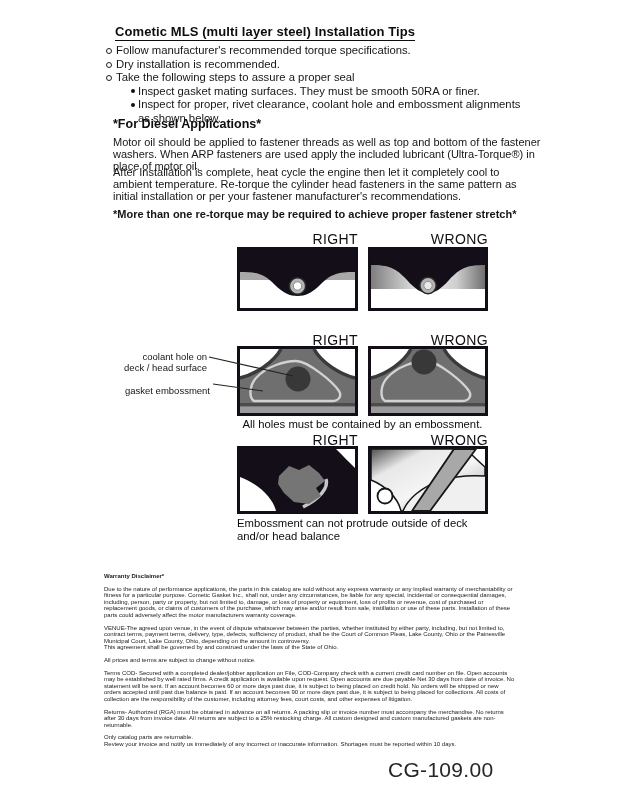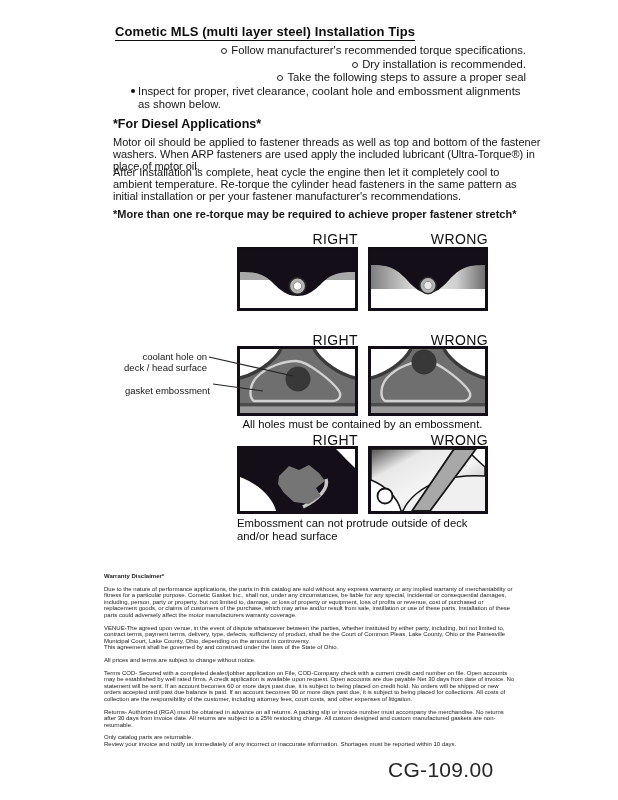--- a/index.html
+++ b/index.html
@@ -9,21 +9,21 @@
   }
   .preline { white-space:pre-line; }
 
   .title {
     position:absolute; left:115px; top:24px;
     font-size:13px; font-weight:bold; color:#0d0d0d;
     border-bottom:1.6px solid #0d0d0d; padding-bottom:1px; letter-spacing:.1px;
   }
 
   .tips { position:absolute; left:106px; top:44px; width:420px; font-size:11.3px; line-height:13.6px; color:#161616; }
-  .tip-row { display:flex; align-items:flex-start;justify-content:flex-end; }
+  .tip-row { display:flex; align-items:flex-start; }
   .tip-row .o-marker {
     width:4px; height:4px; border:1.1px solid #222; border-radius:50%;
     margin:4px 4px 0 0; flex:0 0 auto;
   }
   .tip-sub { margin-left:25px; }
   .tip-sub .dot-marker {
     width:4px; height:4px; background:#111; border-radius:50%;
     margin:4.5px 3px 0 0; flex:0 0 auto;
   }
 
@@ -54,20 +54,24 @@
       <span class="o-marker"></span>
       <span>Follow manufacturer's recommended torque specifications.</span>
     </div>
     <div class="tip-row">
       <span class="o-marker"></span>
       <span>Dry installation is recommended.</span>
     </div>
     <div class="tip-row">
       <span class="o-marker"></span>
       <span>Take the following steps to assure a proper seal</span>
+    </div>
+    <div class="tip-row tip-sub">
+      <span class="dot-marker"></span>
+      <span>Inspect gasket mating surfaces.  They must be smooth 50RA or finer.</span>
     </div>
     <div class="tip-row tip-sub">
       <span class="dot-marker"></span>
       <span>Inspect for proper, rivet clearance, coolant hole and embossment alignments as shown below.</span>
     </div>
   </div>
 
   <div class="h2" style="top:117px;">*For Diesel Applications*</div>
   <div class="body-par" style="top:136px;">Motor oil should be applied to fastener threads as well as top and bottom of the fastener washers. When ARP fasteners are used apply the included lubricant (Ultra-Torque®) in place of motor oil.</div>
   <div class="body-par" style="top:166px;">After Installation is complete, heat cycle the engine then let it completely cool to ambient temperature. Re-torque the cylinder head fasteners in the same pattern as initial installation or per your fastener manufacturer's recommendations.</div>
@@ -175,21 +179,21 @@
       </defs>
       <rect x="1.5" y="1.5" width="117" height="65" fill="#ffffff" stroke="#120d16" stroke-width="3"></rect>
       <path d="M117,30 C85,28 62,36 48,48 C41,54 37,60 35,65 L117,65 Z" fill="#f0f0f0"></path>
       <path d="M3,3 L98,3 C104,9 110,15 117,21 L117,30 C85,28 62,36 48,48 C41,54 37,60 35,65 L33,65 C30,52 18,40 3,34 Z" fill="url(#g3w)" stroke="#141414" stroke-width="1.5"></path>
       <path d="M86,3 L108,3 L62,65 L44,65 Z" fill="#a8a8a8" stroke="#161616" stroke-width="1.8"></path>
       <circle cx="17" cy="50" r="7.5" fill="#ffffff" stroke="#161616" stroke-width="1.8"></circle>
     </svg>
   </div>
 
   <div class="fig-caption preline" style="left:237px; top:517px; width:240px;">Embossment can not protrude outside of deck
-and/or head surface</div>
+and/or head balance</div>
 
   <div class="disclaimer">
     <div class="dhead">Warranty Disclaimer*</div>
     <p class="preline">Due to the nature of performance applications, the parts in this catalog are sold without any express warranty or any implied warranty of merchantability or fitness for a particular purpose.  Cometic Gasket Inc., shall not, under any circumstances, be liable for any special, incidental or consequential damages, including, person, party or property, but not limited to, damage, or loss of property or equipment, loss of profits or revenue, cost of purchased or replacement goods, or claims of customers of the purchase, which may arise and/or result from sale, instillation or use of these parts.  Installation of these parts could adversely affect the motor manufacturers warranty coverage.</p>
     <p class="preline">VENUE-The agreed upon venue, in the event of dispute whatsoever between the parties, whether instituted by either party, including, but not limited to, contract terms, payment terms, delivery, type, defects, sufficiency of product, shall be the Court of Common Pleas, Lake County, Ohio or the Painesville Municipal Court, Lake County, Ohio, depending on the amount in controversy.
 This agreement shall be governed by and construed under the laws of the State of Ohio.</p>
     <p class="preline">All prices and terms are subject to change without notice.</p>
     <p class="preline">Terms COD- Secured with a completed dealer/jobber application on File, COD-Company check with a current credit card number on file.  Open accounts may be established by well rated firms.  A credit application is available upon request.  Open accounts are due payable Net 30 days from date of invoice.  No statement will be sent.  If an account becomes 60 or more days past due, it is subject to being placed on credit hold.  No orders will be shipped or new orders accepted until past due balance is paid.  If an account becomes 90 or more days past due, it is subject to being placed for collections.  All costs of collection are the responsibility of the customer, including attorney fees, court costs, and other expenses of litigation.</p>
     <p class="preline">Returns- Authorized (RGA) must be obtained in advance on all returns.  A packing slip or invoice number must accompany the merchandise.  No returns after 30 days from invoice date.  All returns are subject to a 25% restocking charge.  All custom designed and custom manufactured gaskets are non-returnable.</p>
     <p class="preline">Only catalog parts are returnable.

